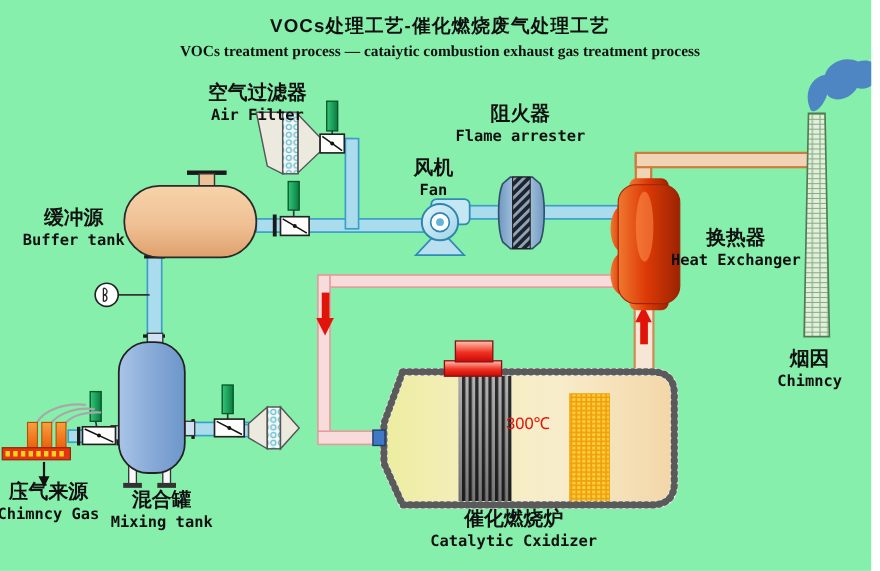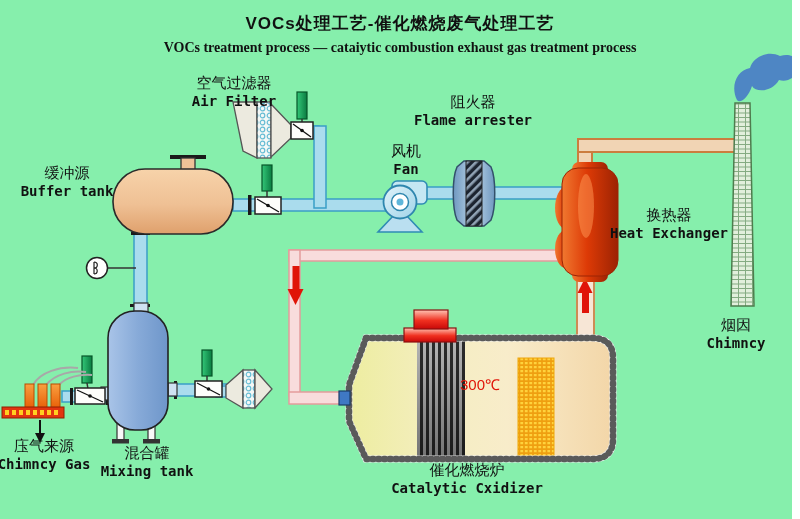--- a/index.html
+++ b/index.html
@@ -6,21 +6,21 @@
   .stage{position:relative;width:792px;height:519px;background:#86efac;overflow:hidden;
          font-family:"Liberation Sans",sans-serif;color:#111;}
   .stage svg{position:absolute;left:0;top:0;}
   .title{position:absolute;left:400px;top:12px;transform:translateX(-50%);
          text-align:center;white-space:nowrap;z-index:5;}
   .title .cn{display:block;font-size:17px;font-weight:bold;letter-spacing:1px;}
   .title .en{display:block;font-size:14px;font-weight:bold;margin-top:5px;
              font-family:Liberation Serif, serif;}
   .lbl{position:absolute;transform:translateX(-50%);text-align:center;
        white-space:nowrap;z-index:5;line-height:1.15;}
-  .lbl .cn{display:block;font-size:15px;font-weight:normal;}
+  .lbl .cn{display:block;font-size:18px;font-weight:bold;}
   .lbl .en{display:block;font-size:14px;font-weight:bold;
            font-family:"DejaVu Sans Mono",monospace;margin-top:2px;text-align:center;}
   .temp{position:absolute;left:480px;top:374px;transform:translateX(-50%);
         color:#e01408;font-size:15px;font-weight:normal;z-index:5;}
   
   .pc{fill:#aadced;stroke:#3a9ec6;stroke-width:1.5;}
   .pp{fill:#f8dcdc;stroke:#e49c9c;stroke-width:1.5;}
   .pt{fill:#f1d4b4;stroke:#cb7d3e;stroke-width:2;}
   .ps{fill:#f7e6d6;stroke:#cd8c55;stroke-width:2;}
   .red{fill:#e01408;}
@@ -277,26 +277,26 @@
 <div class="title">
   <span class="cn">VOCs处理工艺-催化燃烧废气处理工艺</span>
   <span class="en">VOCs treatment process — cataiytic combustion exhaust gas treatment process</span>
 </div>
 
 <div class="lbl" style="left:234px;top:74px">
   <span class="cn">空气过滤器</span>
   <span class="en">Air Filter</span>
 </div>
 
-<div class="lbl" style="left:67px;top:164px">
+<div class="lbl" style="left:67px;top:188px">
   <span class="cn">缓冲源</span>
   <span class="en">Buffer tank</span>
 </div>
 
-<div class="lbl" style="left:406px;top:142px">
+<div class="lbl" style="left:394px;top:142px">
   <span class="cn">风机</span>
   <span class="en">Fan</span>
 </div>
 
 <div class="lbl" style="left:473px;top:93px">
   <span class="cn">阻火器</span>
   <span class="en">Flame arrester</span>
 </div>
 
 <div class="lbl" style="left:669px;top:206px">

